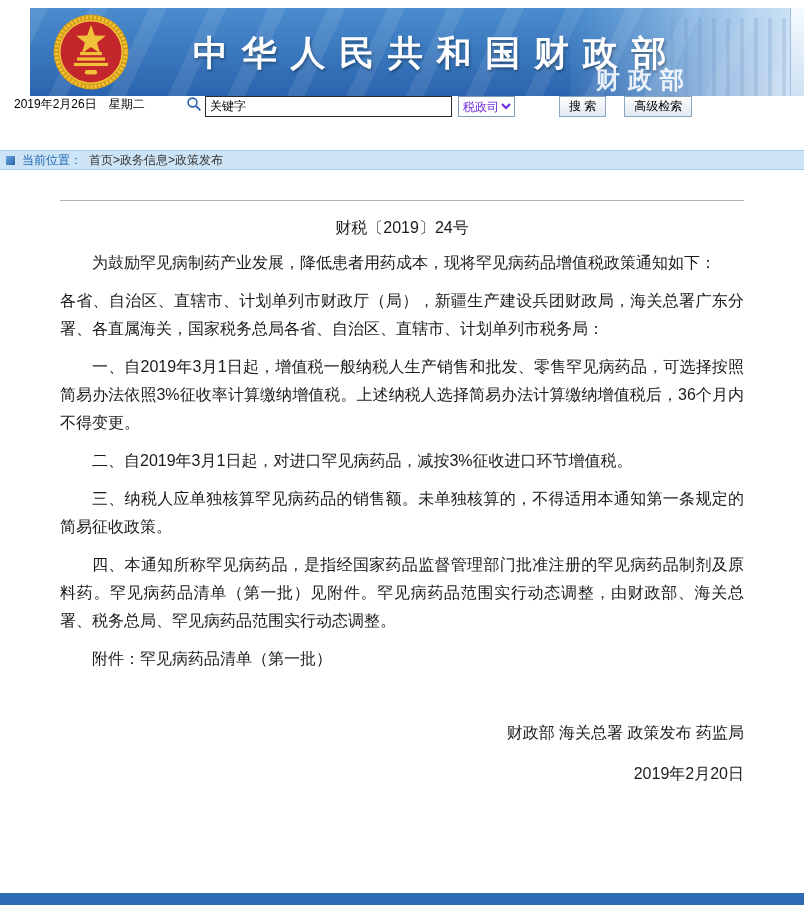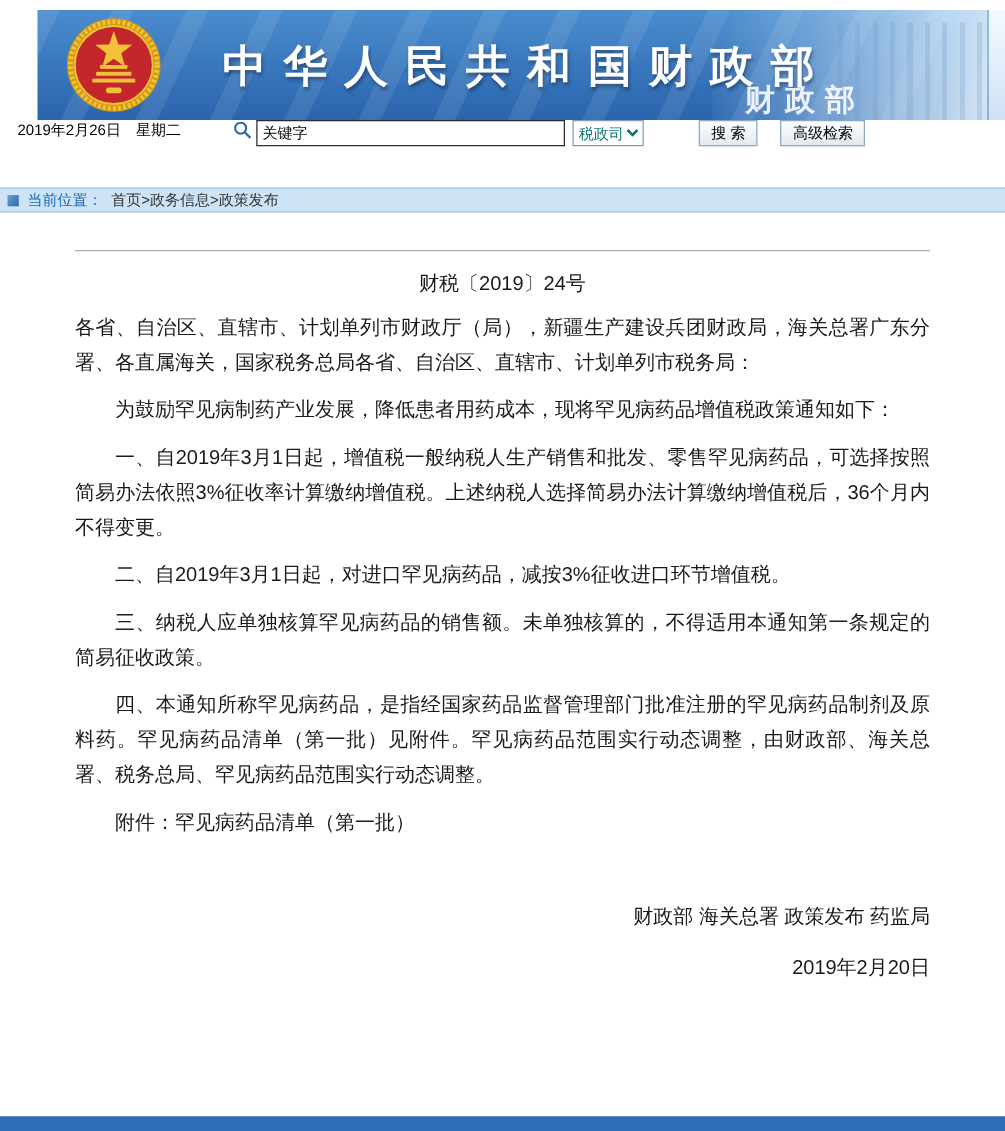--- a/index.html
+++ b/index.html
@@ -21,21 +21,21 @@
   .building {
     position:absolute; right:14px; top:0; width:220px; height:100%;
     background:linear-gradient(100deg, rgba(255,255,255,0) 0%, rgba(190,220,245,.35) 35%, rgba(215,235,252,.62) 65%, rgba(238,248,255,.85) 100%);
   }
   .building::after {
     content:""; position:absolute; top:10px; right:0; width:120px; height:78px; opacity:.45;
     background:repeating-linear-gradient(90deg, rgba(110,150,195,.55) 0 4px, transparent 4px 14px);
   }
   .emblem { position:absolute; left:22px; top:5px; width:78px; height:78px; }
   .site-title {
-    position:absolute; left:148px; top:22px; font-size:35px; font-weight:bold; color:#fff;
+    position:absolute; left:163px; top:22px; font-size:35px; font-weight:bold; color:#fff;
     letter-spacing:2px; white-space:nowrap; text-shadow:1px 2px 3px rgba(0,0,0,.35);
   }
   .watermark {
     position:absolute; right:112px; bottom:0; font-size:24px; font-weight:bold;
     color:rgba(255,255,255,.88); letter-spacing:8px; white-space:nowrap;
   }
   .scroll-strip {
     position:absolute; right:0; top:0; width:14px; height:100%;
     background:linear-gradient(180deg,#f5faff,#cfe2f4); border-left:1px solid #9fbede;
   }
@@ -43,21 +43,21 @@
   
   .toolbar { display:flex; align-items:flex-start; height:54px; padding:0 14px; background:#fff; }
   .date { font-size:12px; width:172px; color:#000; }
   .search-icon { width:16px; height:16px; margin-right:3px; flex:0 0 auto; }
   .search-input {
     width:247px; height:21px; border:1px solid #2b2b2b; font-size:12px; padding:0 4px;
     font-family:inherit; color:#000;
   }
   .dept-select {
     width:57px; height:21px; margin-left:6px; font-size:12px; font-family:inherit;
-    border:1px solid #7f9db9; background:#fff; color:#0f766e;
+    border:1px solid #7f9db9; background:#fff; color:#6d28d9;
   }
   .btn {
     height:21px; font-size:12px; font-family:inherit; color:#000; cursor:pointer;
     border:1px solid #89a6c4; background:linear-gradient(#fefefe,#e2e9f1); padding:0 9px;
   }
   .btn-search { margin-left:44px; }
   .btn-adv { margin-left:18px; }
 
   
   .breadcrumb-bar {
@@ -125,22 +125,22 @@
   <div class="breadcrumb-bar">
     <span class="sq"></span>
     <span class="crumb-label">当前位置：</span>
     <a class="crumb-path" href="#">首页&gt;政务信息&gt;政策发布</a>
   </div>
 
   <main class="doc">
     <div class="divider"></div>
     <div class="doc-number">财税〔2019〕24号</div>
 
+    <p class="para">为鼓励罕见病制药产业发展，降低患者用药成本，现将罕见病药品增值税政策通知如下：</p>
     <p class="para no-indent">各省、自治区、直辖市、计划单列市财政厅（局），新疆生产建设兵团财政局，海关总署广东分署、各直属海关，国家税务总局各省、自治区、直辖市、计划单列市税务局：</p>
-    <p class="para">为鼓励罕见病制药产业发展，降低患者用药成本，现将罕见病药品增值税政策通知如下：</p>
     <p class="para">一、自2019年3月1日起，增值税一般纳税人生产销售和批发、零售罕见病药品，可选择按照简易办法依照3%征收率计算缴纳增值税。上述纳税人选择简易办法计算缴纳增值税后，36个月内不得变更。</p>
     <p class="para">二、自2019年3月1日起，对进口罕见病药品，减按3%征收进口环节增值税。</p>
     <p class="para">三、纳税人应单独核算罕见病药品的销售额。未单独核算的，不得适用本通知第一条规定的简易征收政策。</p>
     <p class="para">四、本通知所称罕见病药品，是指经国家药品监督管理部门批准注册的罕见病药品制剂及原料药。罕见病药品清单（第一批）见附件。罕见病药品范围实行动态调整，由财政部、海关总署、税务总局、罕见病药品范围实行动态调整。</p>
     <p class="para">附件：罕见病药品清单（第一批）</p>
 
     <div class="signature">财政部 海关总署 政策发布 药监局</div>
     <div class="doc-date">2019年2月20日</div>
   </main>
 

